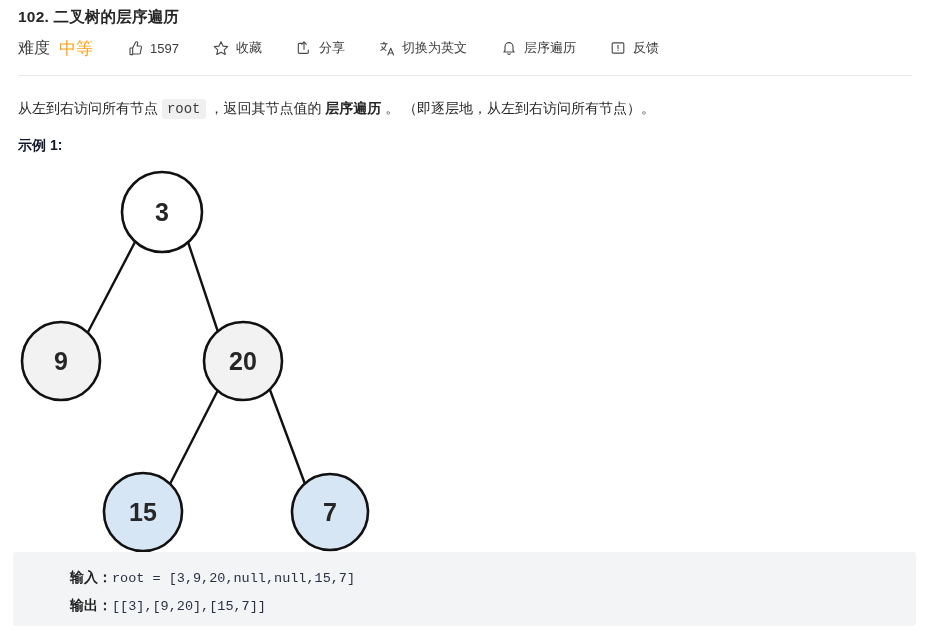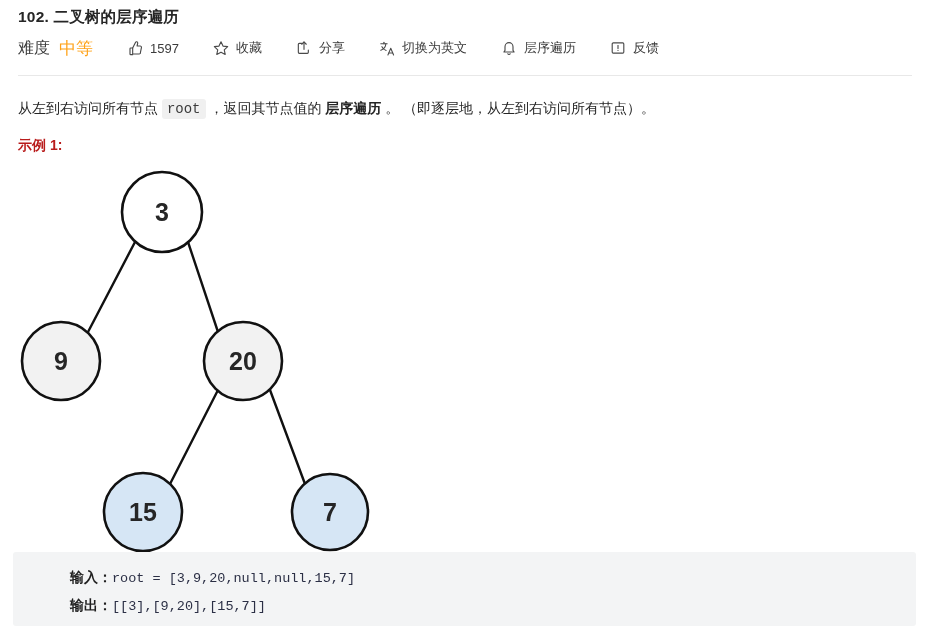--- a/index.html
+++ b/index.html
@@ -85,21 +85,21 @@
     padding: 2px 5px;
     border-radius: 3px;
   }
 
   .example-heading {
     position: absolute;
     left: 18px;
     top: 137px;
     font-size: 14px;
     font-weight: bold;
-    color: #b91c1c;
+    color: #0f172a;
   }
 
   
   .tree-figure {
     position: absolute;
     left: 0px;
     top: 162px;
     width: 420px;
     height: 395px;
   }

